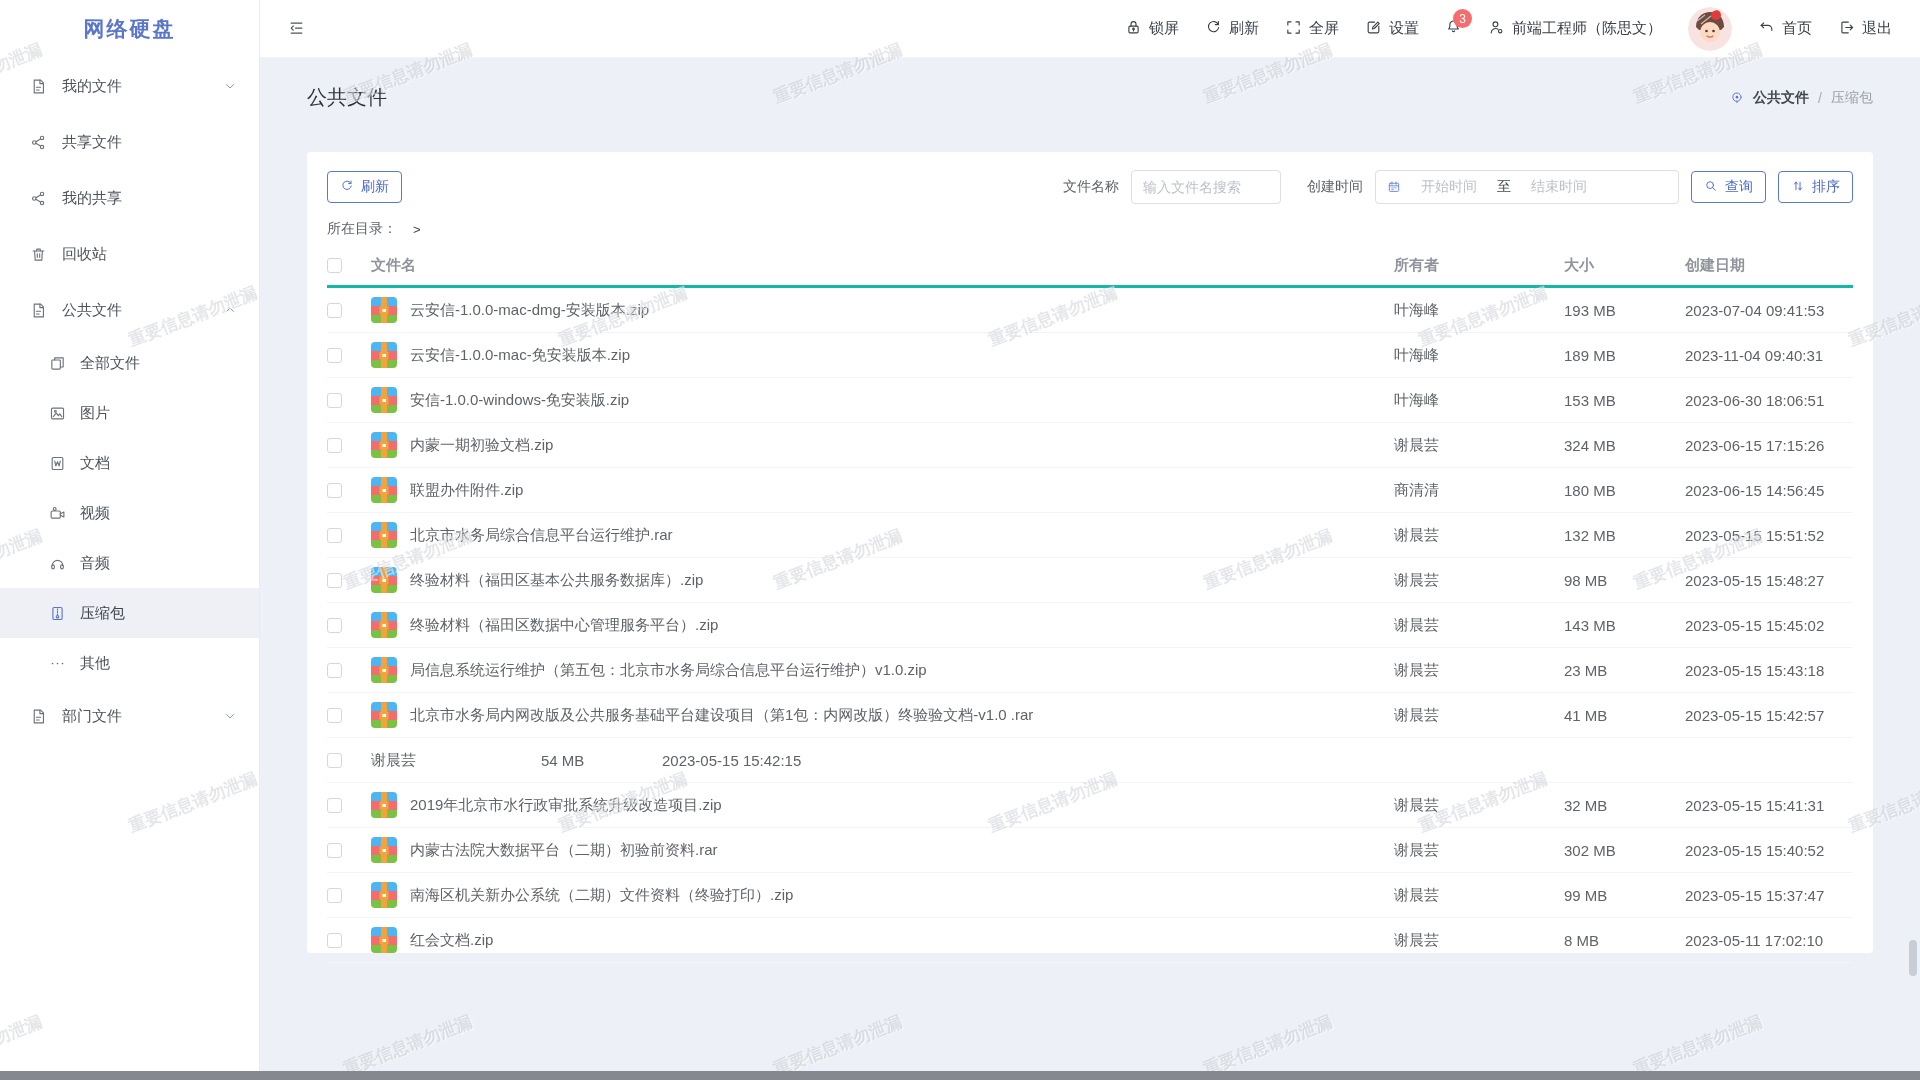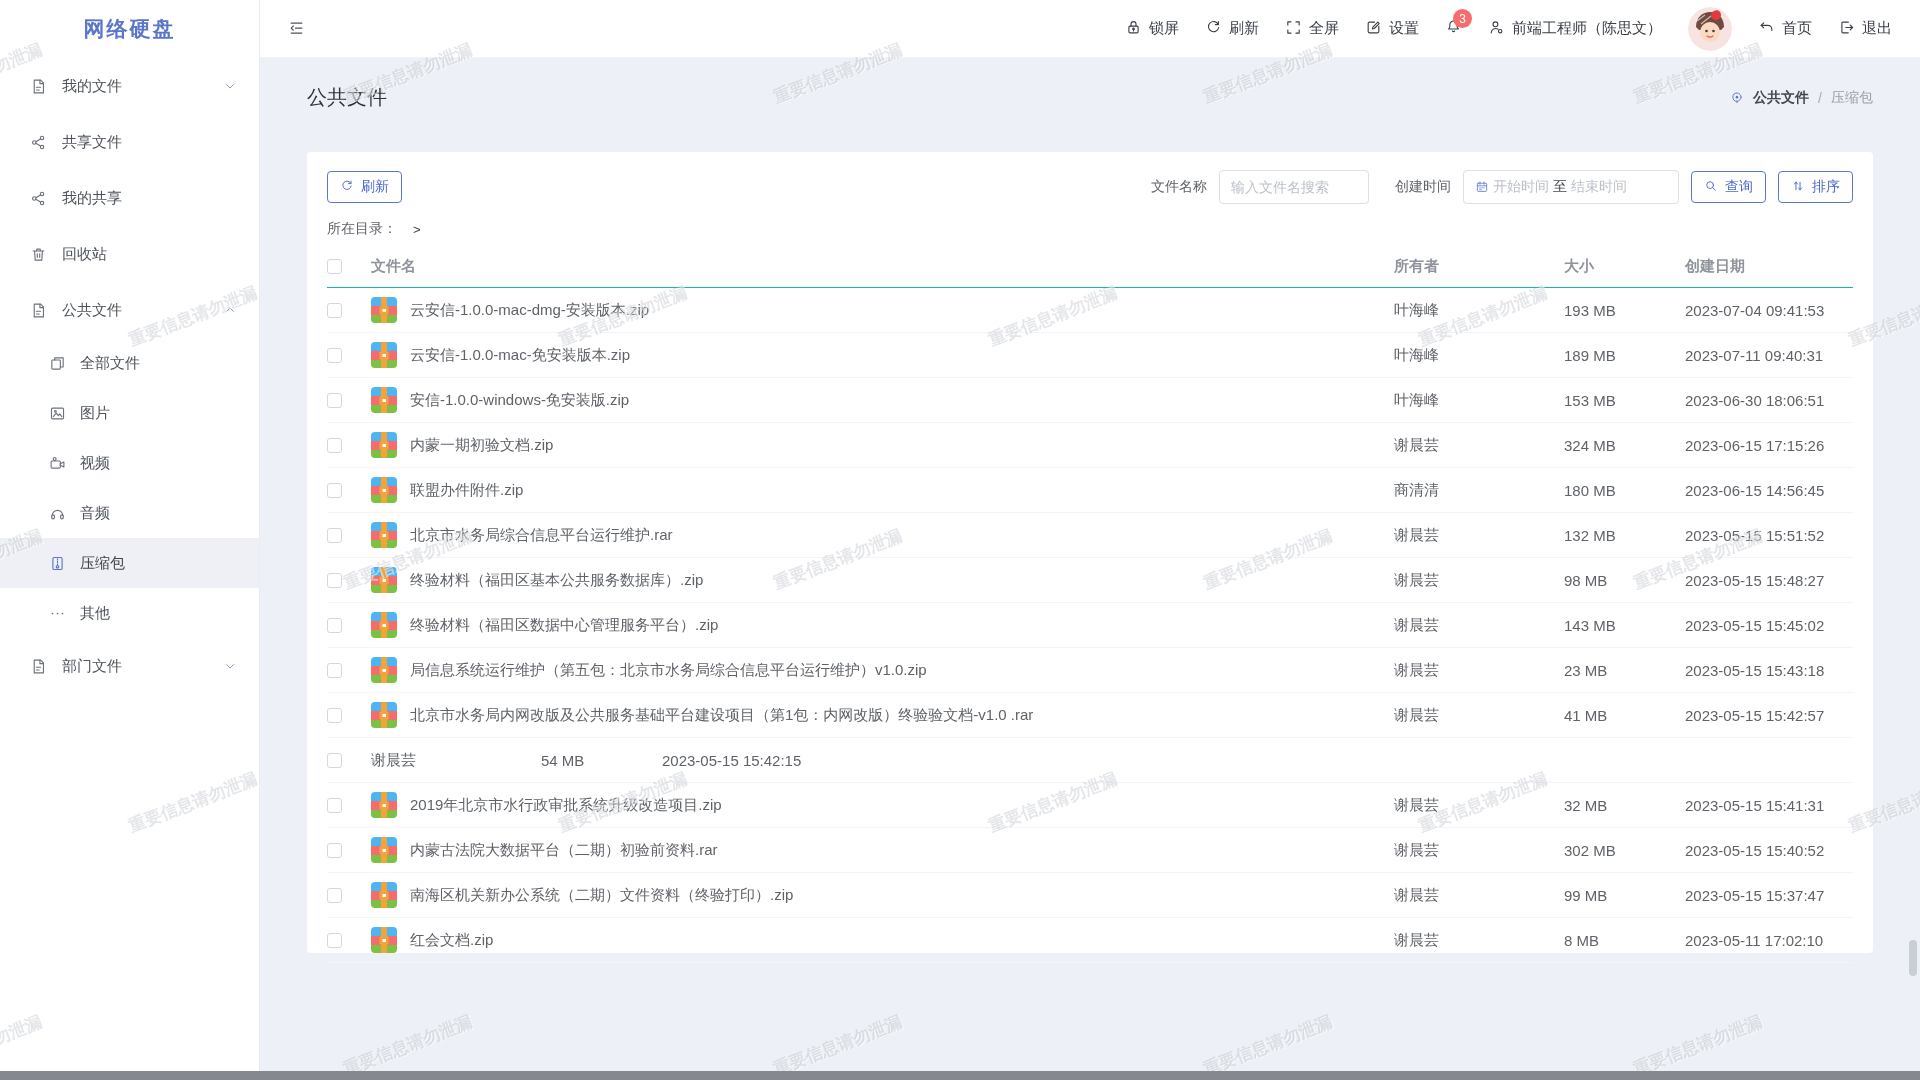--- a/index.html
+++ b/index.html
@@ -54,32 +54,32 @@
 
   .toolbar-row { display:flex; align-items:center; justify-content:space-between; }
   .btn-outline { display:inline-flex; align-items:center; gap:7px; height:32px; padding:0 12px;
                  background:#fff; border:1px solid #5a78d0; border-radius:4px; color:#4a67c8;
                  font-size:14px; cursor:pointer; white-space:nowrap; }
   .filters { display:flex; align-items:center; gap:12px; }
   .f-label { font-size:14px; color:#5f6368; white-space:nowrap;font-family:Liberation Mono, monospace; }
   .f-input { width:150px; height:34px; border:1px solid #dcdfe6; border-radius:4px; padding:0 11px;
              font-size:14px; color:#5f6368; outline:none; font-family:inherit; }
   .f-input::placeholder { color:#bdc1c9; }
-  .date-box { width:216px; height:34px; border:1px solid #dcdfe6; border-radius:4px;
-              display:flex; align-items:center; gap:4px; padding:12px 11px; cursor:pointer; }
+  .date-box { width:304px; height:34px; border:1px solid #dcdfe6; border-radius:4px;
+              display:flex; align-items:center; gap:20px; padding:12px 11px; cursor:pointer; }
   .date-box .cal { color:#6b85d0; display:flex; }
   .ph { font-size:14px; color:#bdc1c9; white-space:nowrap; }
   .to-word { font-size:14px; color:#43484f; }
   .gap14 { width:2px; }
 
   .dir-row { margin-top:16px; font-size:14px; color:#5f6368; display:flex; align-items:center; gap:16px; }
   .dir-arrow { color:#3f444c; font-size:13px; }
 
   
-  .thead { display:flex; align-items:center; height:42px; margin-top:8px; border-bottom:1px solid #14b8a6;
+  .thead { display:flex; align-items:center; height:42px; margin-top:8px; border-bottom:3px solid #14b8a6;
            font-size:15px; font-weight:700; color:#8f939b; }
   .trow { display:flex; align-items:center; height:45px; border-bottom:1px solid #f2f4f7;
           font-size:15px; color:#5f6368; }
   .col-check { width:44px; display:flex; align-items:center; }
   .checkbox { width:15px; height:15px; border:1px solid #d4d7de; border-radius:3px; background:#fff; cursor:pointer; flex:none; }
   .col-name { flex:1; display:flex; align-items:center; gap:13px; overflow:hidden; white-space:nowrap; }
   .zipfile { width:26px; height:26px; flex:none; }
   .fname { overflow:hidden; text-overflow:ellipsis; cursor:pointer; }
   .col-owner { width:170px; flex:none; }
   .col-size { width:121px; flex:none; }
@@ -194,20 +194,29 @@
     <span class="mi-icon">
         <svg class="ic" viewBox="0 0 24 24">
           <rect x="3.5" y="4.5" width="17" height="15" rx="1.5"></rect>
           <path d="M6 16.5l4.2-5 3 3.4 2-2.4 2.8 4"></path>
           <circle cx="9" cy="9" r="1.2"></circle>
         </svg>
       </span>
     <span class="label">图片</span>
   </div>
 
+  <div class="sub-item">
+    <span class="mi-icon">
+        <svg class="ic" viewBox="0 0 24 24">
+          <rect x="4.5" y="3.5" width="15" height="17" rx="1.5"></rect>
+          <path d="M8.2 8.5l1.4 7 2.4-6 2.4 6 1.4-7"></path>
+        </svg>
+      </span>
+    <span class="label">文档</span>
+  </div>
 
   <div class="sub-item">
     <span class="mi-icon">
         <svg class="ic" viewBox="0 0 24 24">
           <rect x="3" y="8.5" width="13" height="10" rx="1.6"></rect>
           <path d="M16 12.5l5-2.6v7.2l-5-2.6z"></path>
           <circle cx="8" cy="5.6" r="2"></circle>
         </svg>
       </span>
     <span class="label">视频</span>
@@ -458,21 +467,21 @@
           <rect x="0" y="18" width="26" height="8" fill="#7bc143"></rect>
           <rect x="10" y="0" width="6" height="26" fill="#f2a33c"></rect>
           <rect x="8.5" y="9.5" width="9" height="8" fill="#f2a33c"></rect>
           <rect x="11.5" y="12" width="3.5" height="3" fill="#ffffff"></rect>
         </g>
       </svg>
       <span class="fname">云安信-1.0.0-mac-免安装版本.zip</span>
     </span>
     <span class="col-owner">叶海峰</span>
     <span class="col-size">189 MB</span>
-    <span class="col-date">2023-07-11 09:40:31</span>
+    <span class="col-date">2023-11-04 09:40:31</span>
   </div>
 
   <div class="trow">
     <span class="col-check">
             <span class="checkbox"></span>
           </span>
     <span class="col-name">
       <svg class="zipfile" viewBox="0 0 26 26">
         <g clip-path="url(#zipclip)">
           <rect x="0" y="0" width="26" height="9" fill="#4db6f2"></rect>

